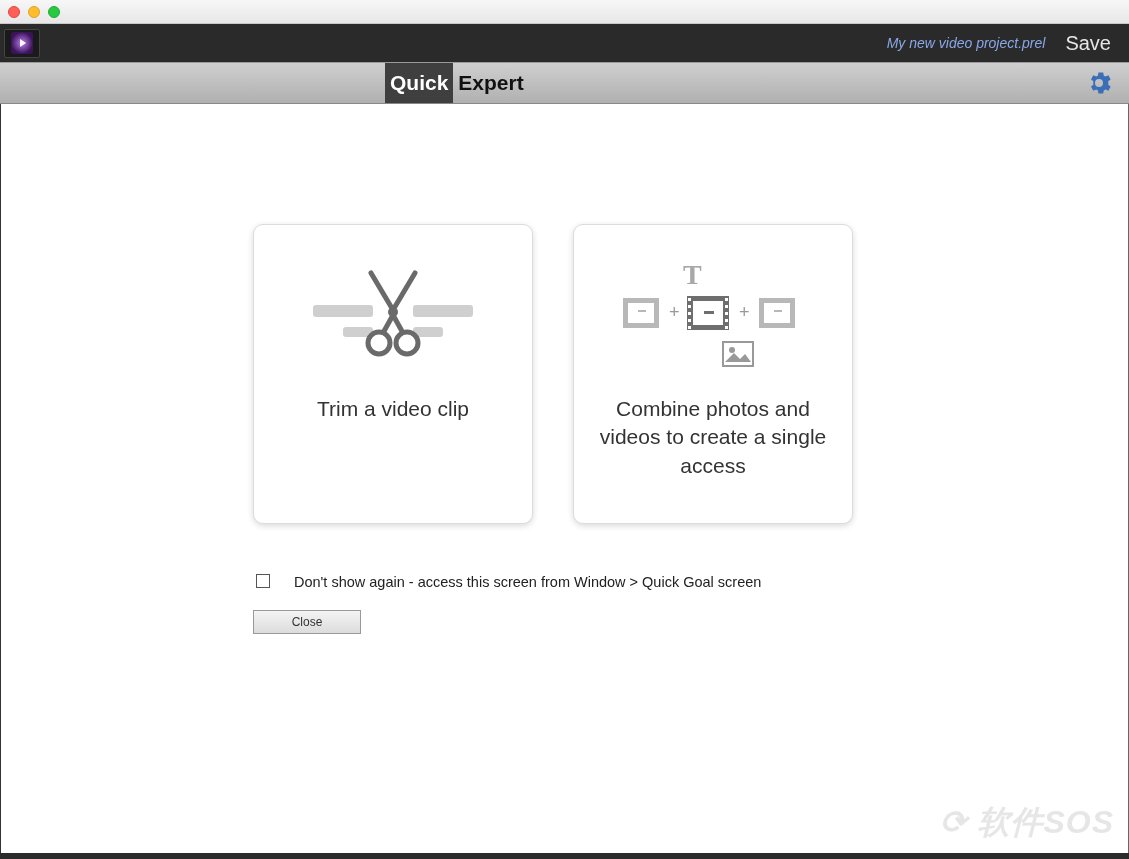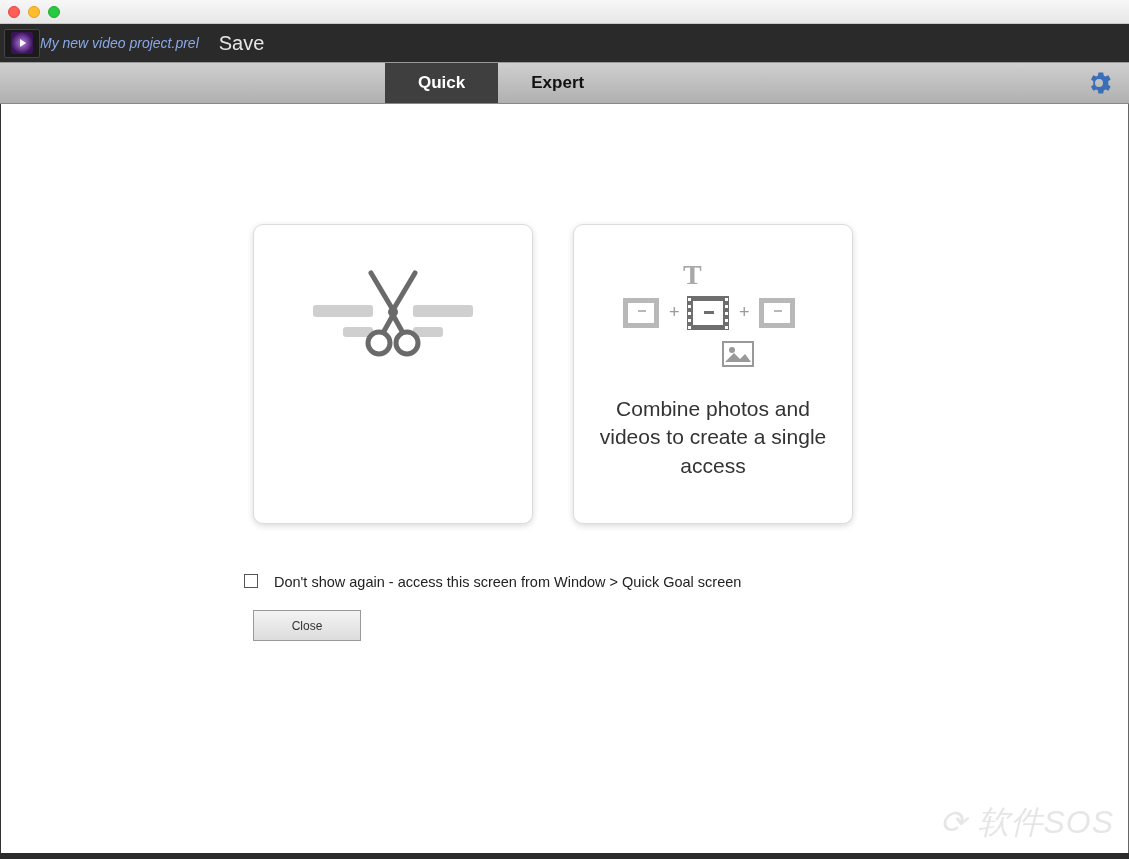--- a/index.html
+++ b/index.html
@@ -29,21 +29,21 @@
     .tl-close { background: #ff5f57; border: 0.5px solid #e14640; }
     .tl-min { background: #ffbd2e; border: 0.5px solid #e1a125; }
     .tl-zoom { background: #28c940; border: 0.5px solid #1fab35; }
 
     
     .header {
       height: 38px;
       background: #2a2a2a;
       display: flex;
       align-items: center;
-      justify-content: flex-start;
+      justify-content: space-between;
       padding-right: 18px;
       color: #fff;
     }
     .app-icon-box {
       width: 36px; height: 29px;
       background: #1a1a1a;
       border: 1px solid #444;
       border-radius: 2px;
       display: flex;
       align-items: center;
@@ -84,22 +84,22 @@
       position: relative;
     }
     .tabs {
       display: flex;
       margin-left: 385px;
       height: 100%;
     }
     .tab {
       display: flex;
       align-items: center;
-      padding: 0 33px;
-      font-size: 17px;
+      padding: 0 5px;
+      font-size: 21px;
       font-weight: bold;
       color: #111;
       cursor: pointer;
     }
     .tab.active {
       background: #3f3f3f;
       color: #fff;
     }
     .gear-btn {
       position: absolute;
@@ -151,38 +151,38 @@
       text-align: center;
       line-height: 1.35;
       font-weight: 400;
       margin-top: 10px;
     }
 
     
     .dontshow {
       position: absolute;
       top: 470px;
-      left: 243px;
-      display: flex;
-      gap: 16px;
+      left: 255px;
+      display: flex;
+      gap: 24px;
       font-size: 14.5px;
       color: #222;
     }
     .chk {
       width: 14px; height: 14px;
       border: 1px solid #555;
       background: #fff;
       cursor: pointer;
     }
     .close-btn {
       position: absolute;
       top: 506px;
       left: 252px;
       width: 108px;
-      height: 31px;
+      height: 24px;
       background: linear-gradient(to bottom,#f4f4f4,#dcdcdc);
       border: 1px solid #999;
       font-size: 12px;
       color: #333;
       cursor: pointer;
       display:flex;align-items:center;justify-content:center;
     }
 
     
     .footer {
@@ -191,21 +191,21 @@
       height: 6px;
       background: #2b2b2b;
     }
 
     
     .watermark {
       position: absolute;
       bottom: 8px;
       right: 14px;
       font-size: 32px;
-      font-weight: normal;
+      font-weight: bold;
       color: rgba(210,210,210,0.55);
       letter-spacing: 1px;
       font-style: italic;
       pointer-events: none;
     }
   </style>
 </head>
 <body>
 
 <div class="titlebar">
@@ -258,20 +258,21 @@
           </g>
           <circle cx="100" cy="47" r="5" fill="#6a6a6a"></circle>
           <g stroke="#6a6a6a" stroke-width="5" fill="none">
             <circle cx="86" cy="78" r="11"></circle>
             <circle cx="114" cy="78" r="11"></circle>
             <line x1="100" y1="50" x2="90" y2="68"></line>
             <line x1="100" y1="50" x2="110" y2="68"></line>
           </g>
         </svg>
       </div>
+      <div class="card-title">Trim a video clip</div>
     </div>
 
     <div class="card">
       <div class="card-icon-area">
         <svg width="220" height="120" viewBox="0 0 220 120">
 
           <text x="80" y="24" font-family="Georgia, serif" font-size="28" font-weight="bold" fill="#a8a8a8">T</text>
 
           <g transform="translate(20,38)">
             <rect x="0" y="0" width="36" height="30" fill="#b8b8b8"></rect>

